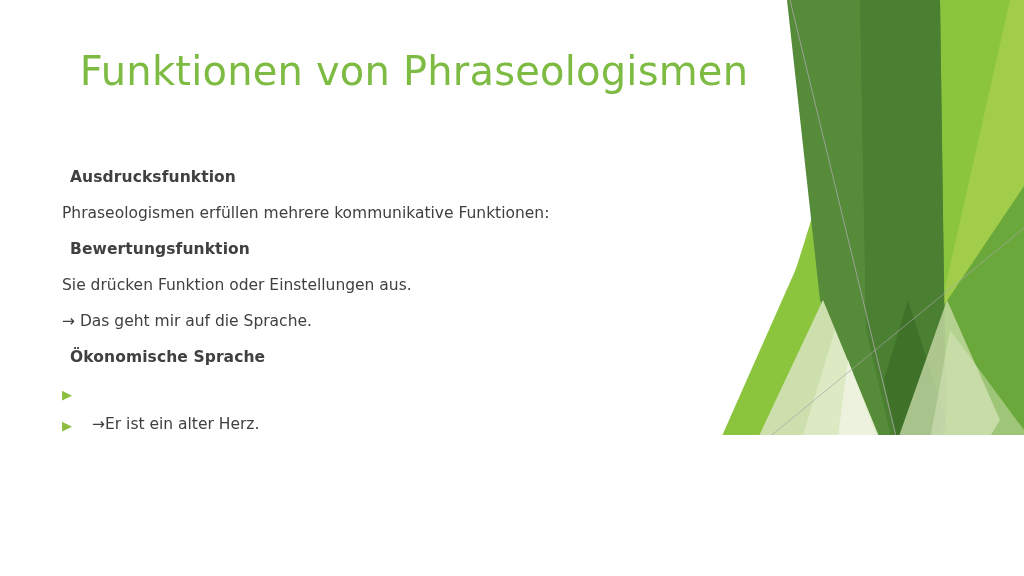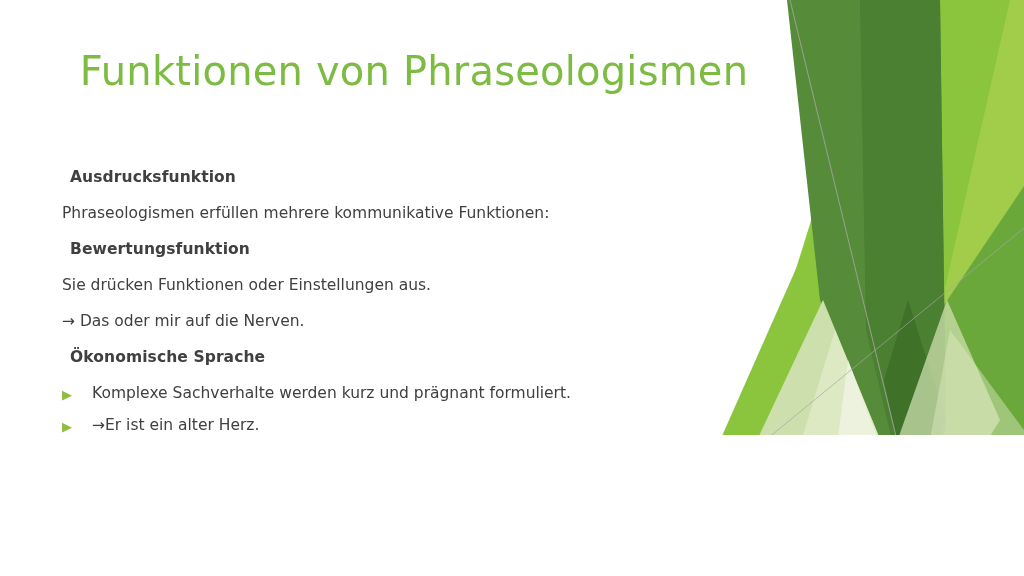--- a/index.html
+++ b/index.html
@@ -117,28 +117,27 @@
 
   <div class="slide-title">Funktionen von Phraseologismen</div>
 
   <div class="body-block">
 
     <p class="line heading">Ausdrucksfunktion</p>
 
     <p class="line plain">Phraseologismen erfüllen mehrere kommunikative Funktionen:</p>
 
     <p class="line heading">Bewertungsfunktion</p>
-    <p class="line plain">Sie drücken Funktionen oder Einstellungen aus.</p>
-    <p class="line plain">→ Das oder mir auf die Nerven.</p>
+    <p class="line plain">Sie drücken Funktion oder Einstellungen aus.</p>
+    <p class="line plain">→ Das geht mir auf die Sprache.</p>
 
     <p class="line heading">Ökonomische Sprache</p>
 
     <div class="bullet-row">
       <span class="tri">▶</span>
-      <span class="btext">Komplexe Sachverhalte werden kurz und prägnant formuliert.</span>
     </div>
 
     <div class="bullet-row">
       <span class="tri">▶</span>
       <span class="btext">→Er ist ein alter Herz.</span>
     </div>
 
   </div>
 </div>
 

